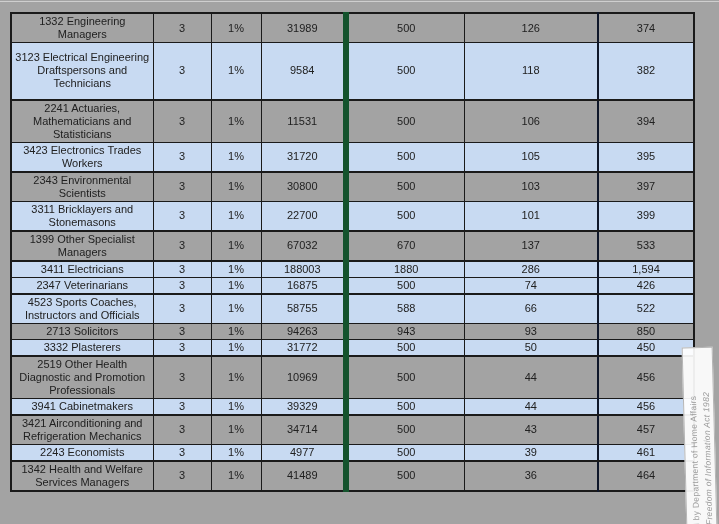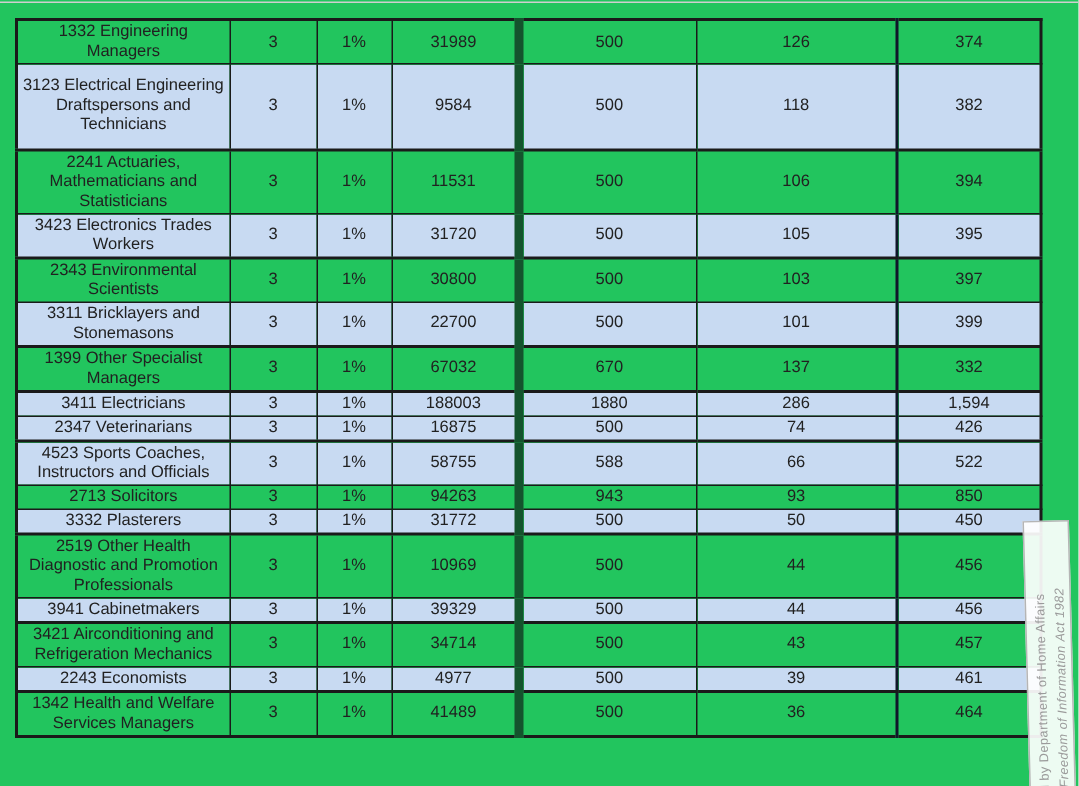--- a/index.html
+++ b/index.html
@@ -5,21 +5,21 @@
   html, body {
     margin: 0;
     padding: 0;
     background: #ffffff;
     font-family: "Liberation Sans", sans-serif;
   }
   #stage {
     position: relative;
     width: 719px;
     height: 524px;
-    background: #22c55e;
+    background: #a3a3a3;
     overflow: hidden;
   }
   #page-top-edge {
     position: absolute;
     top: 1px;
     left: 0;
     width: 719px;
     height: 1px;
     background: #cfcfcf;
   }
@@ -159,21 +159,21 @@
           <td>101</td>
           <td>399</td>
         </tr>
         <tr class="tb" style="height: 28px;">
           <td>1399 Other Specialist Managers</td>
           <td>3</td>
           <td>1%</td>
           <td>67032</td>
           <td>670</td>
           <td>137</td>
-          <td>332</td>
+          <td>533</td>
         </tr>
         <tr class="hl" style="height: 14px;">
           <td>3411 Electricians</td>
           <td>3</td>
           <td>1%</td>
           <td>188003</td>
           <td>1880</td>
           <td>286</td>
           <td>1,594</td>
         </tr>

